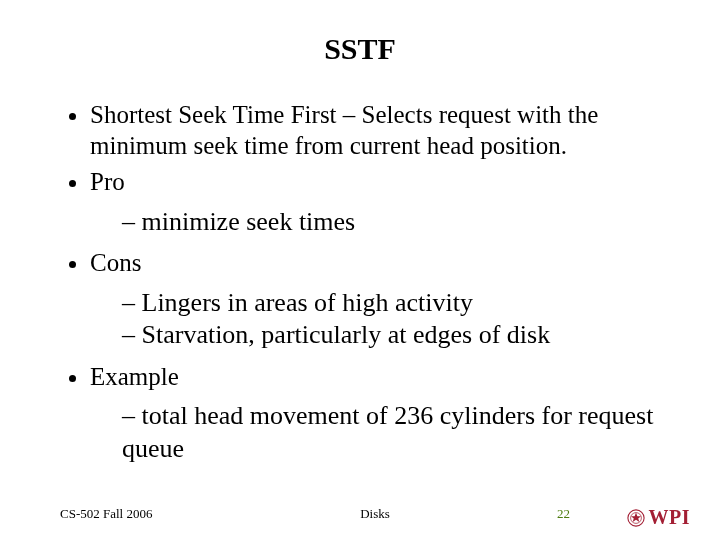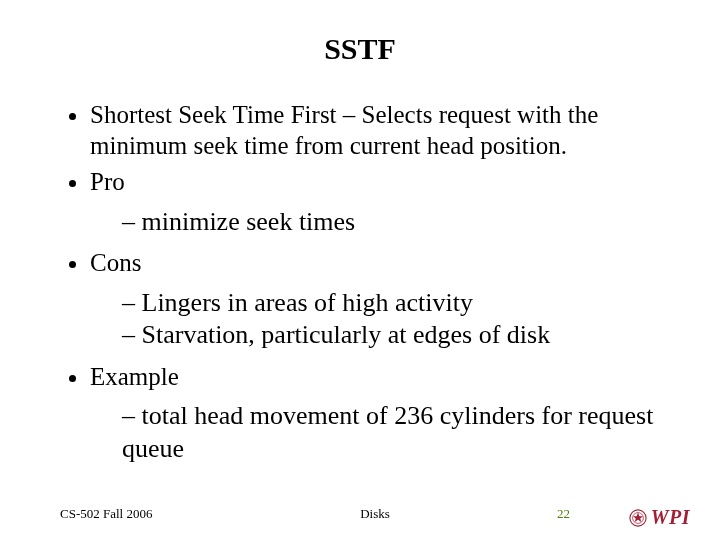--- a/index.html
+++ b/index.html
@@ -10,21 +10,21 @@
   ul.level1 > li { font-size: 25px; line-height: 1.22; margin-bottom: 6px; }
   ul.level2 { list-style: none; padding-left: 32px; margin-top: 8px; margin-bottom: 10px; }
   ul.level2 > li { font-size: 26px; line-height: 1.25; }
   ul.level2 > li::before { content: "– "; }
   .footer { position: absolute; bottom: 18px; left: 60px; right: 30px; font-size: 13px; display: flex; align-items: flex-start; }
   .footer-left { flex: 0 0 auto; }
   .footer-center { position: absolute; left: 50%; transform: translateX(-50%); }
   .footer-page { position: absolute; right: 120px; color: #4d7c0f; }
   .footer-logo { position: absolute; right: 0; display: flex; align-items: center; gap: 4px; }
   .seal { width: 18px; height: 18px; }
-  .wpi-text { font-family: Georgia, "Times New Roman", serif; font-weight: bold; font-size: 20px; color: #a31f34; letter-spacing: 0.5px; font-style: italic; }
+  .wpi-text { font-family: Georgia, "Times New Roman", serif; font-weight: bold; font-size: 20px; color: #a31f34; letter-spacing: 0.5px; }
 </style>
 </head>
 <body>
 
 <div class="slide">
 
   <h1 class="title">SSTF</h1>
 
   <ul class="level1">
     <li>Shortest Seek Time First – Selects request with the minimum seek time from current head position.</li>

